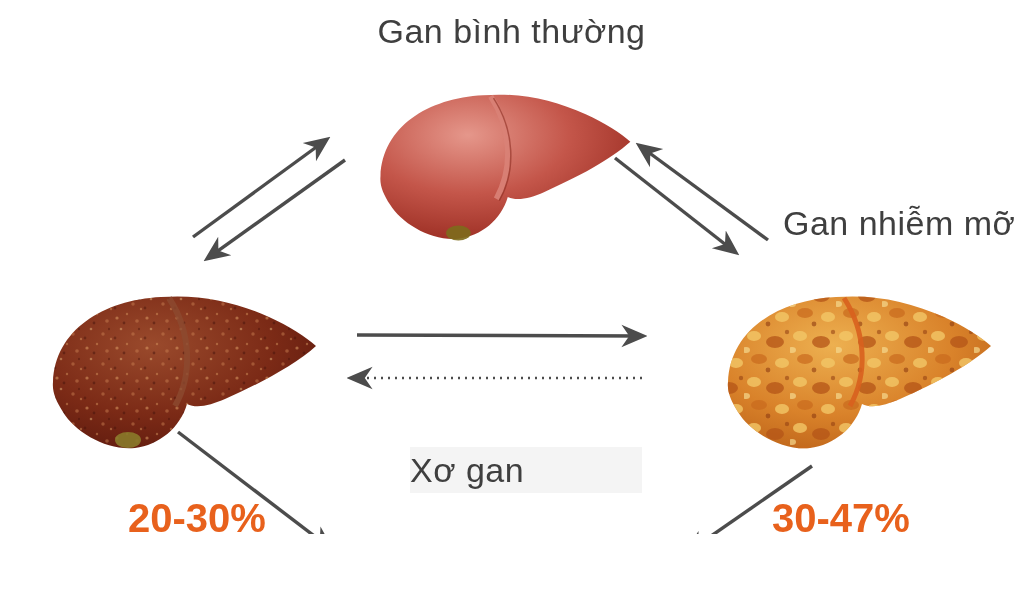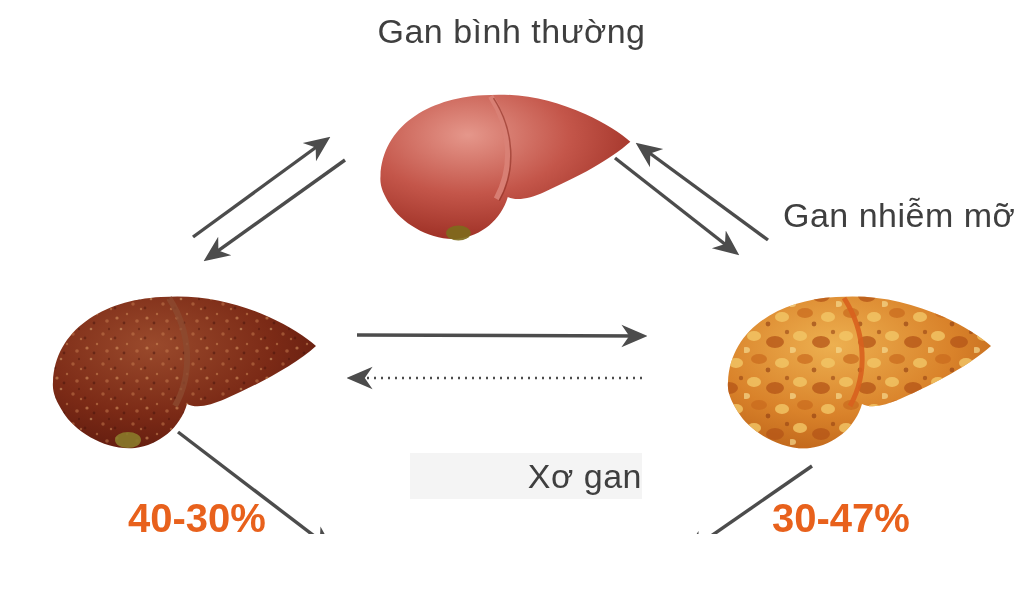--- a/index.html
+++ b/index.html
@@ -8,24 +8,24 @@
     background:var(--background,#fff);
     font-family:"Liberation Sans","DejaVu Sans",sans-serif;
     text-decoration:underline;
   }
   .node-label{
     position:absolute;color:var(--label-text,#3f3f3f);
     font-size:34px;font-weight:400;letter-spacing:0.5px;white-space:nowrap;
   }
   .title-label{left:0;right:0;top:12px;text-align:center;}
   .label-left{left:24px;top:192px;}
-  .label-right{left:783px;top:196px;}
+  .label-right{left:783px;top:204px;}
   .label-bottom{
     left:410px;top:447px;width:232px;height:46px;
-    background:#f4f4f4;text-align:right;line-height:46px;margin-top:6px;
+    background:#f4f4f4;text-align:left;line-height:46px;
   }
   .pct-label{
     position:absolute;color:var(--percent-text,#e8611c);
     font-size:40px;font-weight:700;white-space:nowrap;
   }
   .pct-left{left:128px;top:496px;}
   .pct-right{left:772px;top:496px;}
   .liver{position:absolute;}
   .liver-top{left:352px;top:80px;}
   .liver-left{left:12px;top:282px;}
@@ -138,16 +138,16 @@
       </pattern>
     </defs>
     <path d="M30,100 C32,48 80,18 138,15 C178,12 212,20 246,35 C266,44 283,55 293,64 C272,83 238,101 202,117 C188,123 174,127 164,122 C157,146 136,163 112,166 C84,169 52,150 40,130 C33,119 29,110 30,100 Z" fill="url(#gCir)"></path>
     <path d="M30,100 C32,48 80,18 138,15 C178,12 212,20 246,35 C266,44 283,55 293,64 C272,83 238,101 202,117 C188,123 174,127 164,122 C157,146 136,163 112,166 C84,169 52,150 40,130 C33,119 29,110 30,100 Z" fill="url(#pCir)"></path>
     <path d="M146,16 C168,50 170,92 152,124" fill="none" stroke="#6a3036" stroke-width="5" opacity="0.8"></path>
   </svg>
 
   <div class="node-label title-label">Gan bình thường</div>
   <div class="node-label label-right">Gan nhiễm mỡ</div>
   <div class="node-label label-bottom">Xơ gan</div>
-  <div class="pct-label pct-left">40-30%</div>
+  <div class="pct-label pct-left">20-30%</div>
   <div class="pct-label pct-right">30-47%</div>
 
 </div>
 
 </body></html>

